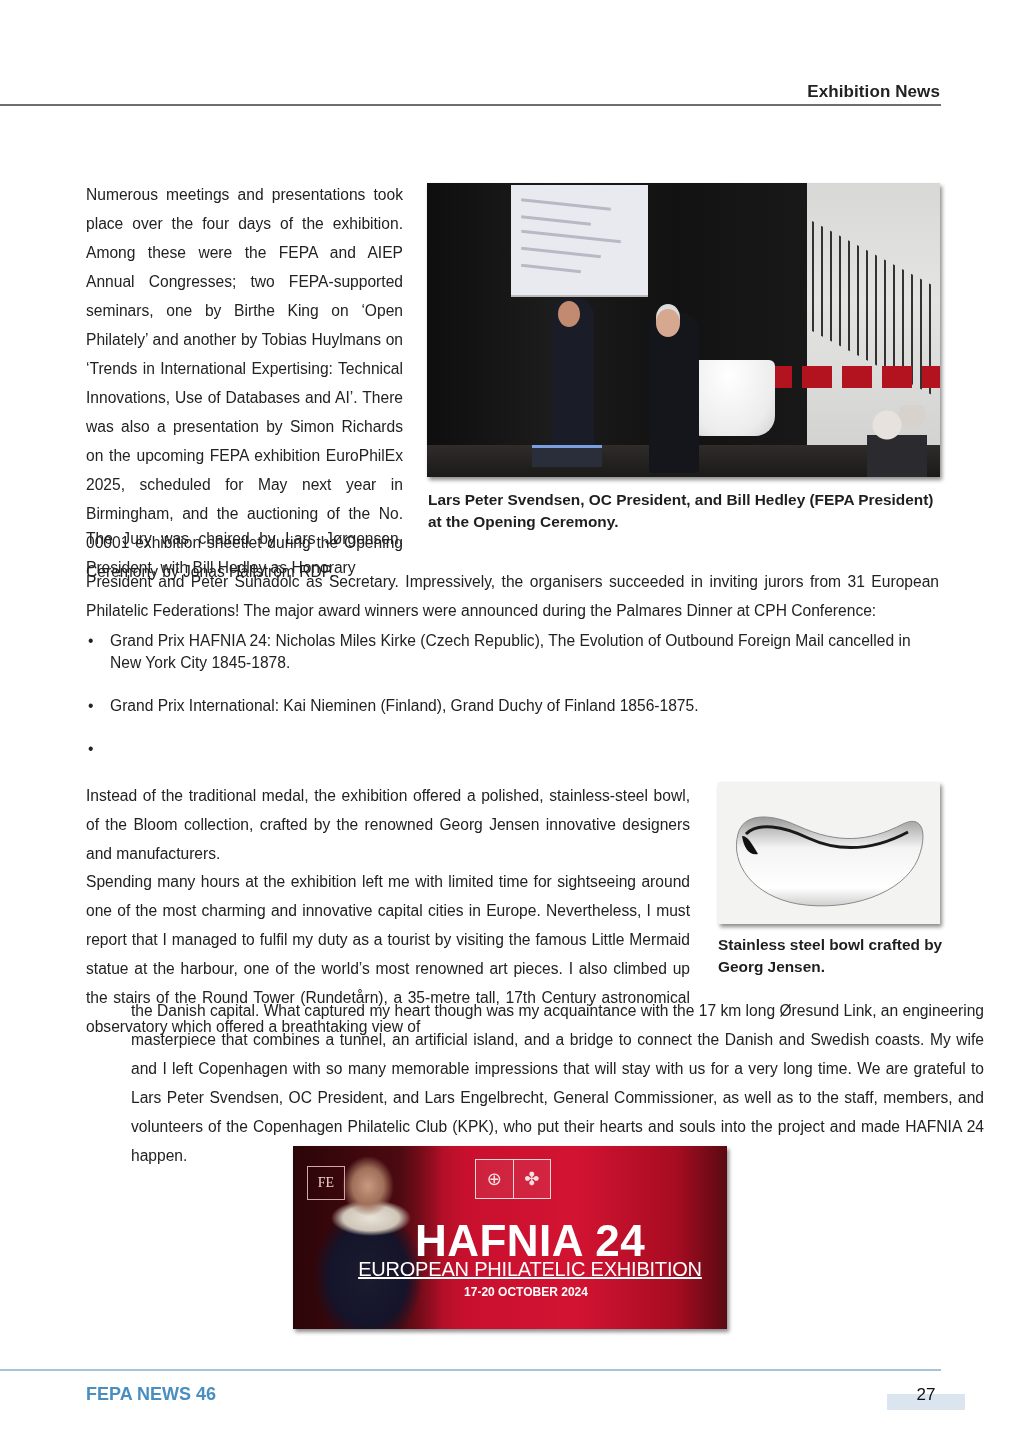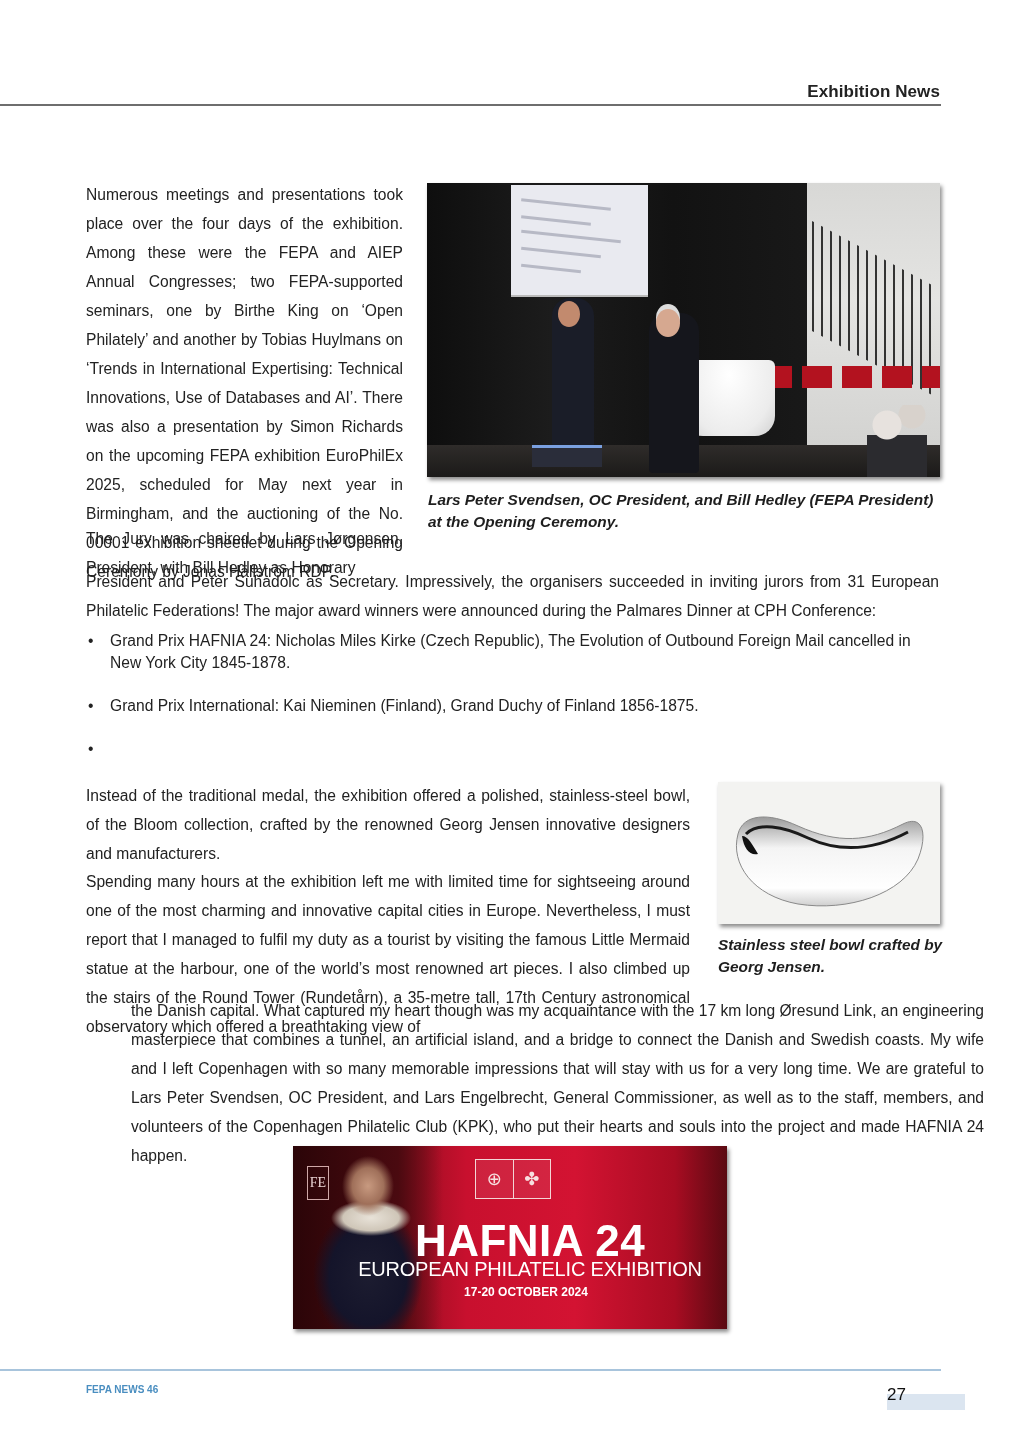--- a/index.html
+++ b/index.html
@@ -9,53 +9,53 @@
     .header-title { position: absolute; right: 84px; top: 82px; font-size: 17px; font-weight: bold; color: #222; letter-spacing: 0.1px; }
     .header-rule { position: absolute; left: 0; top: 104px; width: 941px; height: 2px; background: #6e6e6e; }
 
     .body-text { font-size: 15.6px; line-height: 29px; text-align: justify; color: #222; }
 
     .col-left { position: absolute; left: 86px; top: 180px; width: 317px; }
     .jury-start { position: absolute; left: 86px; top: 524px; width: 317px; }
     .jury-full { position: absolute; left: 86px; top: 567px; width: 853px; }
 
     .photo1 { position: absolute; left: 427px; top: 183px; width: 513px; height: 294px; box-shadow: 2px 3px 4px rgba(0,0,0,0.45); overflow: hidden; background: #141414; }
-    .caption { font-style: italic; font-weight: bold; font-size: 15.4px; line-height: 21.5px; color: #1e1e1e; }
+    .caption { font-weight: bold; font-size: 15.4px; line-height: 21.5px; color: #1e1e1e; }
     .caption1 { position: absolute; left: 428px; top: 489px; width: 515px; }
 
     .bullets { position: absolute; left: 86px; top: 630px; width: 860px; list-style: none; }
     .bullets li { position: relative; padding-left: 24px; font-size: 15.6px; line-height: 21.5px; margin-bottom: 21.5px; color: #222; }
     .bullets li .dot { position: absolute; left: 2px; top: 0; }
 
     .para-bowl { position: absolute; left: 86px; top: 781px; width: 604px; }
     .para-sight-a { position: absolute; left: 86px; top: 867px; width: 604px; }
     .para-sight-b { position: absolute; left: 86px; top: 996px; width: 853px; margin-left: 45px; }
 
     .photo2 { position: absolute; left: 718px; top: 782px; width: 222px; height: 142px; background: #f3f3f1; box-shadow: 2px 3px 4px rgba(0,0,0,0.45); overflow: hidden; }
     .caption2 { position: absolute; left: 718px; top: 934px; width: 230px; }
 
     .banner { position: absolute; left: 293px; top: 1146px; width: 434px; height: 183px; box-shadow: 2px 3px 4px rgba(0,0,0,0.45); overflow: hidden;
       background: linear-gradient(90deg, #3a0a10 0%, #7a0d18 18%, #c8102e 40%, #d31332 65%, #a80c22 88%, #5a0a12 100%); }
     .banner-title { position: absolute; left: 0; right: 0; top: 58px; text-align: center; font-weight: bold; font-size: 44px; color: #fff; padding-left: 40px; letter-spacing: 0.5px; margin-top: 12px; }
-    .banner-sub { position: absolute; left: 0; right: 0; top: 112px; text-align: center; font-size: 20px; color: #fff; padding-left: 40px; letter-spacing: -0.2px; }
+    .banner-sub { position: absolute; left: 0; right: 0; top: 112px; text-align: center; font-size: 20px; color: #fff; padding-left: 40px; letter-spacing: -0.2px; text-decoration: underline; }
     .banner-date { position: absolute; left: 0; right: 0; top: 139px; text-align: center; font-size: 12px; font-weight: bold; color: #fff; padding-left: 32px; }
     .banner-emblem { position: absolute; left: 182px; top: 13px; width: 76px; height: 40px; border: 1.5px solid #f3d6d6; background: rgba(255,255,255,0.08); display: flex; }
     .banner-emblem .half { flex: 1; border-right: 1px solid #f3d6d6; display: flex; align-items: center; justify-content: center; color: #f7e0e0; font-size: 18px; }
     .banner-emblem .half:last-child { border-right: none; }
     .banner-portrait { position: absolute; left: 0; top: 0; width: 150px; height: 183px;
       background: radial-gradient(ellipse 26px 30px at 75px 40px, #c89a80 0%, #a0705a 60%, transparent 100%),
                   radial-gradient(ellipse 40px 18px at 78px 72px, #e8e2d8 0%, #cfc6b8 70%, transparent 100%),
                   radial-gradient(ellipse 55px 70px at 75px 130px, #1c1c30 0%, #14142a 70%, transparent 100%),
                   linear-gradient(90deg, #2b0508 0%, #4a0a10 70%, rgba(120,13,24,0) 100%); }
-    .banner-fe { position: absolute; left: 14px; top: 20px; width: 22px; height: 34px; border: 1px solid #cfa8a8; color: #e9d3d3; font-size: 14px; font-family: "Liberation Serif", serif; text-align: center; line-height: 32px; }
+    .banner-fe { position: absolute; left: 14px; top: 20px; width: 38px; height: 34px; border: 1px solid #cfa8a8; color: #e9d3d3; font-size: 14px; font-family: "Liberation Serif", serif; text-align: center; line-height: 32px; }
 
     .footer-rule { position: absolute; left: 0; top: 1369px; width: 941px; height: 2px; background: #a8c4dc; }
-    .footer-left { position: absolute; left: 86px; top: 1384px; font-size: 10px; font-weight: bold; color: #4a8ec0; }
+    .footer-left { position: absolute; left: 86px; top: 1384px; font-size: 18px; font-weight: bold; color: #4a8ec0; }
     .footer-pagebox { position: absolute; left: 887px; top: 1394px; width: 78px; height: 16px; background: #dbe5f0; }
-    .footer-page { position: absolute; left: 887px; top: 1385px; width: 78px; font-size: 17px; color: #111; }
+    .footer-page { position: absolute; left: 887px; top: 1385px; width: 78px; text-align: center; font-size: 17px; color: #111; }
 
     
     .curtain { position: absolute; left: 0; top: 0; width: 410px; height: 294px; background: linear-gradient(90deg, #0e0e0e, #1c1c1c 30%, #121212 60%, #1a1a1a); }
     .screen { position: absolute; left: 84px; top: 2px; width: 137px; height: 112px; background: #e9eaf0; border-bottom: 2px solid #bbb; }
     .screen-line { position: absolute; left: 10px; height: 3px; background: #b7b9c5; }
     .hall { position: absolute; left: 380px; top: 0; width: 133px; height: 294px; background: linear-gradient(180deg, #d8d8d6 0%, #e4e4e2 40%, #cfcfcd 100%); }
     .stairs { position: absolute; left: 385px; top: 70px; width: 120px; height: 110px; background: repeating-linear-gradient(90deg, rgba(20,20,20,0.85) 0 2px, transparent 2px 9px); transform: skewY(28deg); }
     .table { position: absolute; left: 256px; top: 177px; width: 92px; height: 76px; background: radial-gradient(ellipse at 50% 20%, #ffffff 0%, #ececec 70%, #d0d0d0 100%); border-radius: 6px 6px 20px 20px; }
     .person1 { position: absolute; left: 125px; top: 115px; width: 42px; height: 150px; background: #1a1d28; border-radius: 18px 18px 4px 4px; }
     .head1 { position: absolute; left: 131px; top: 118px; width: 22px; height: 26px; background: #c28a6e; border-radius: 50%; }

